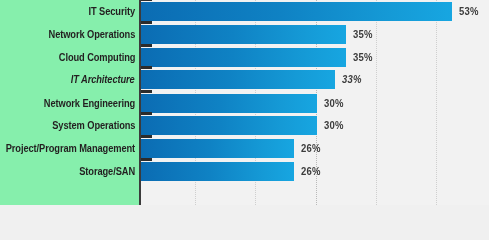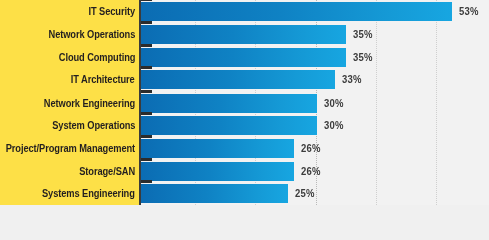--- a/index.html
+++ b/index.html
@@ -11,21 +11,21 @@
     height: 205px;
     background: #f0f0f0;
     font-family: "Liberation Sans", sans-serif;
     overflow: hidden;
   }
 
   #chart-root {
     position: relative;
     width: 489px;
     height: 205px;
-    background: #fde047;
+    background: #86efac;
     box-sizing: border-box;
   }
 
   
   #plot-bg {
     position: absolute;
     left: 141px;
     top: 0;
     width: 348px;
     height: 205px;
@@ -153,21 +153,21 @@
         <div class="value-label" style="left: 353.377px;">35%</div>
       </div>
       <div class="row" style="top: 45.6px;">
         <div class="cat-label">Cloud Computing</div>
         <div class="tick"></div>
         <div class="bar-wrap" style="width: 205.377px;">
           <div class="bar" style="width: 205.377px;"></div>
         </div>
         <div class="value-label" style="left: 353.377px;">35%</div>
       </div>
-      <div class="row" style="top: 68.4px;">
+      <div class="row" style="top: 68.4px; font-style: italic;">
         <div class="cat-label">IT Architecture</div>
         <div class="tick"></div>
         <div class="bar-wrap" style="width: 193.642px;">
           <div class="bar" style="width: 193.642px;"></div>
         </div>
         <div class="value-label" style="left: 341.642px;">33%</div>
       </div>
       <div class="row" style="top: 92px;">
         <div class="cat-label">Network Engineering</div>
         <div class="tick"></div>
@@ -193,22 +193,14 @@
         <div class="value-label" style="left: 300.566px;">26%</div>
       </div>
       <div class="row" style="top: 160px;">
         <div class="cat-label">Storage/SAN</div>
         <div class="tick"></div>
         <div class="bar-wrap" style="width: 152.566px;">
           <div class="bar" style="width: 152.566px;"></div>
         </div>
         <div class="value-label" style="left: 300.566px;">26%</div>
       </div>
-      <div class="row" style="top: 182.4px;">
-        <div class="cat-label">Systems Engineering</div>
-        <div class="tick"></div>
-        <div class="bar-wrap" style="width: 146.698px;">
-          <div class="bar" style="width: 146.698px;"></div>
-        </div>
-        <div class="value-label" style="left: 294.698px;">25%</div>
-      </div>
     </div>
 </div>
 
 </body></html>

